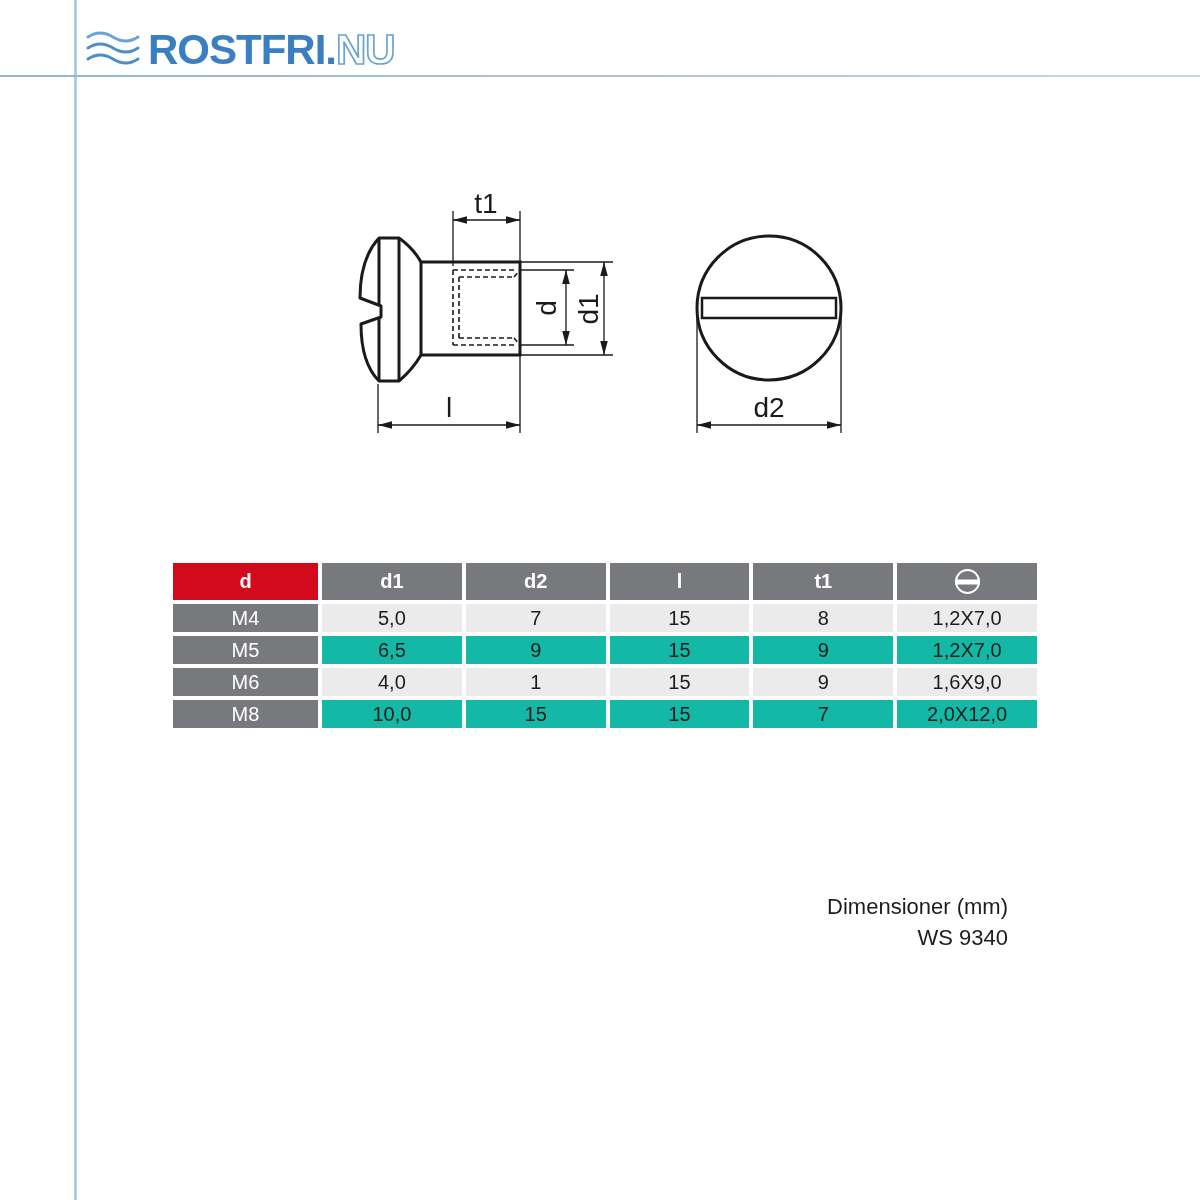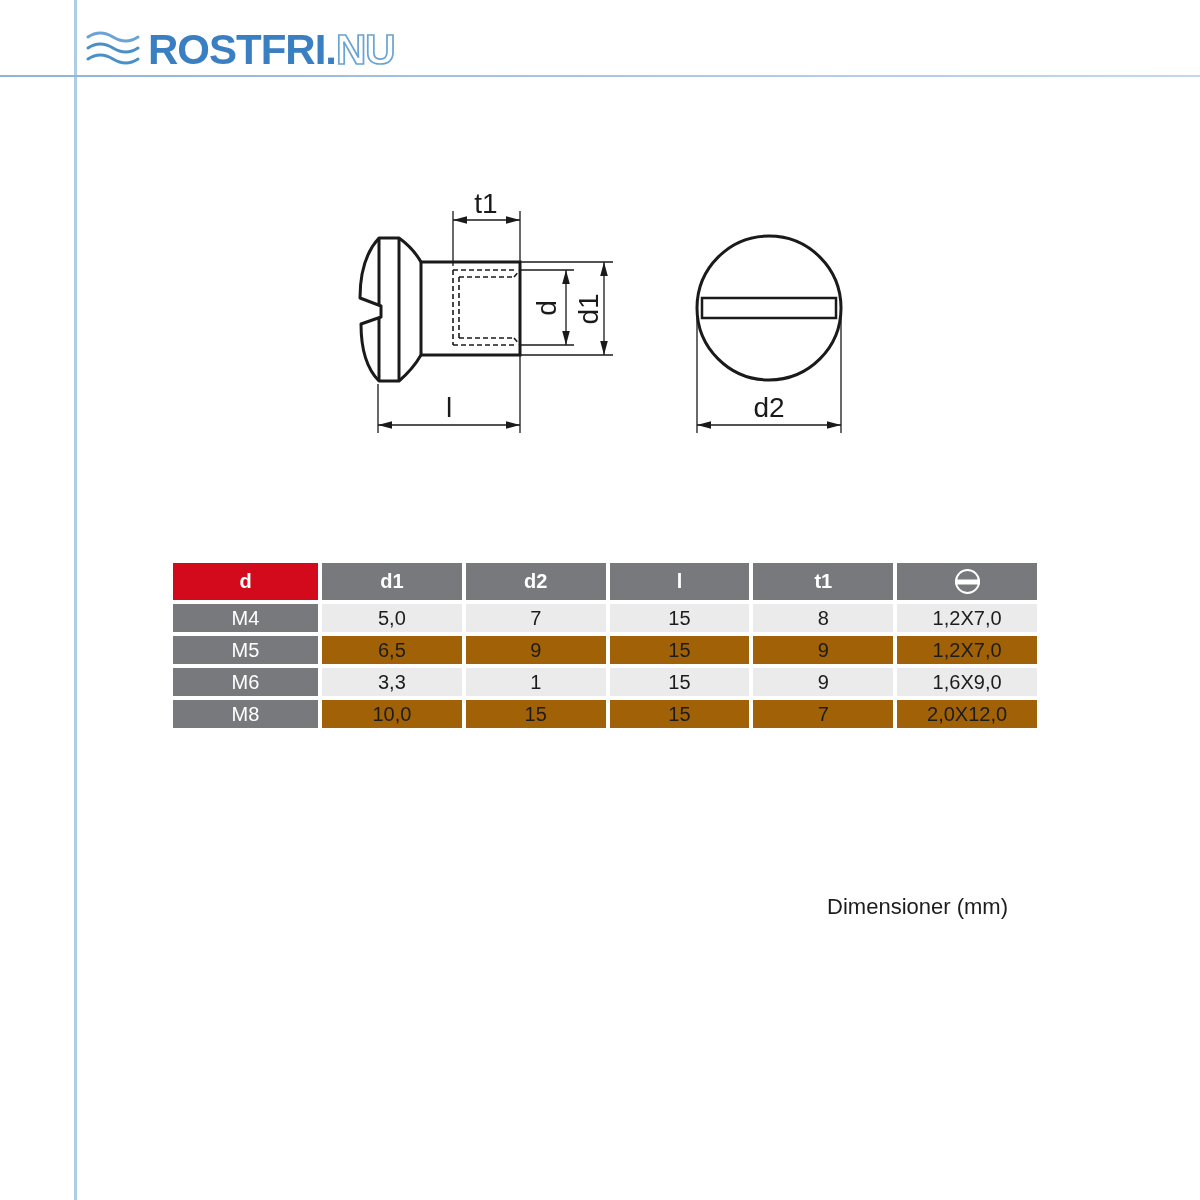--- a/index.html
+++ b/index.html
@@ -22,21 +22,21 @@
   
   .spec-table { position:absolute; left:173px; top:563px; width:864px;
     display:grid; grid-template-columns:145px repeat(5,1fr);
     grid-template-rows:37px repeat(4,28px); gap:4px; }
   .cell { display:flex; align-items:center; justify-content:center;
     font-size:20px; color:#1c1c1c; }
   .cell.hdr { background:#77797c; color:#fff; font-weight:bold; }
   .cell.hdr-first { background:#d20a1c; color:#fff; font-weight:bold; }
   .cell.rowhdr { background:#77797c; color:#fff; }
   .cell.shade { background:#ebebec; }
-  .cell.plain { background:#a16207; }
+  .cell.plain { background:#14b8a6; }
 
   .slot-glyph { width:25px; height:25px; border:2px solid #fff; border-radius:50%; position:relative; }
   .slot-glyph .bar { position:absolute; left:-2px; right:-2px; top:50%;
     transform:translateY(-50%); height:5px; background:#fff; }
 
   
   .footer-note { position:absolute; top:891px; left:608px; width:400px;
     text-align:right; font-size:22px; line-height:31px; color:#1d1d1d; }
 </style>
 </head>
@@ -141,29 +141,30 @@
   <div class="cell shade">1,2X7,0</div>
 
   <div class="cell rowhdr">M5</div>
   <div class="cell plain">6,5</div>
   <div class="cell plain">9</div>
   <div class="cell plain">15</div>
   <div class="cell plain">9</div>
   <div class="cell plain">1,2X7,0</div>
 
   <div class="cell rowhdr">M6</div>
-  <div class="cell shade">3,3</div>
+  <div class="cell shade">4,0</div>
   <div class="cell shade">1</div>
   <div class="cell shade">15</div>
   <div class="cell shade">9</div>
   <div class="cell shade">1,6X9,0</div>
 
   <div class="cell rowhdr">M8</div>
   <div class="cell plain">10,0</div>
   <div class="cell plain">15</div>
   <div class="cell plain">15</div>
   <div class="cell plain">7</div>
   <div class="cell plain">2,0X12,0</div>
 </div>
 
 <div class="footer-note">
   <div>Dimensioner (mm)</div>
+  <div>WS 9340</div>
 </div>
 
 </body></html>

